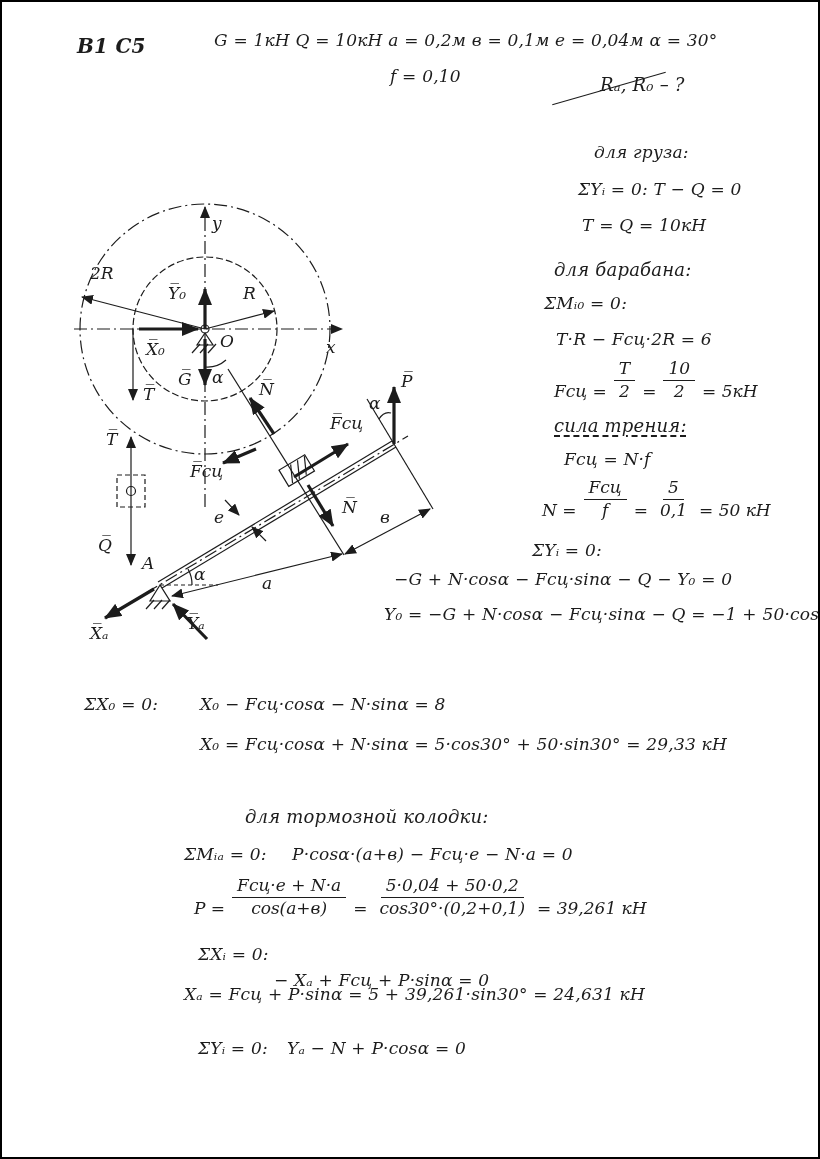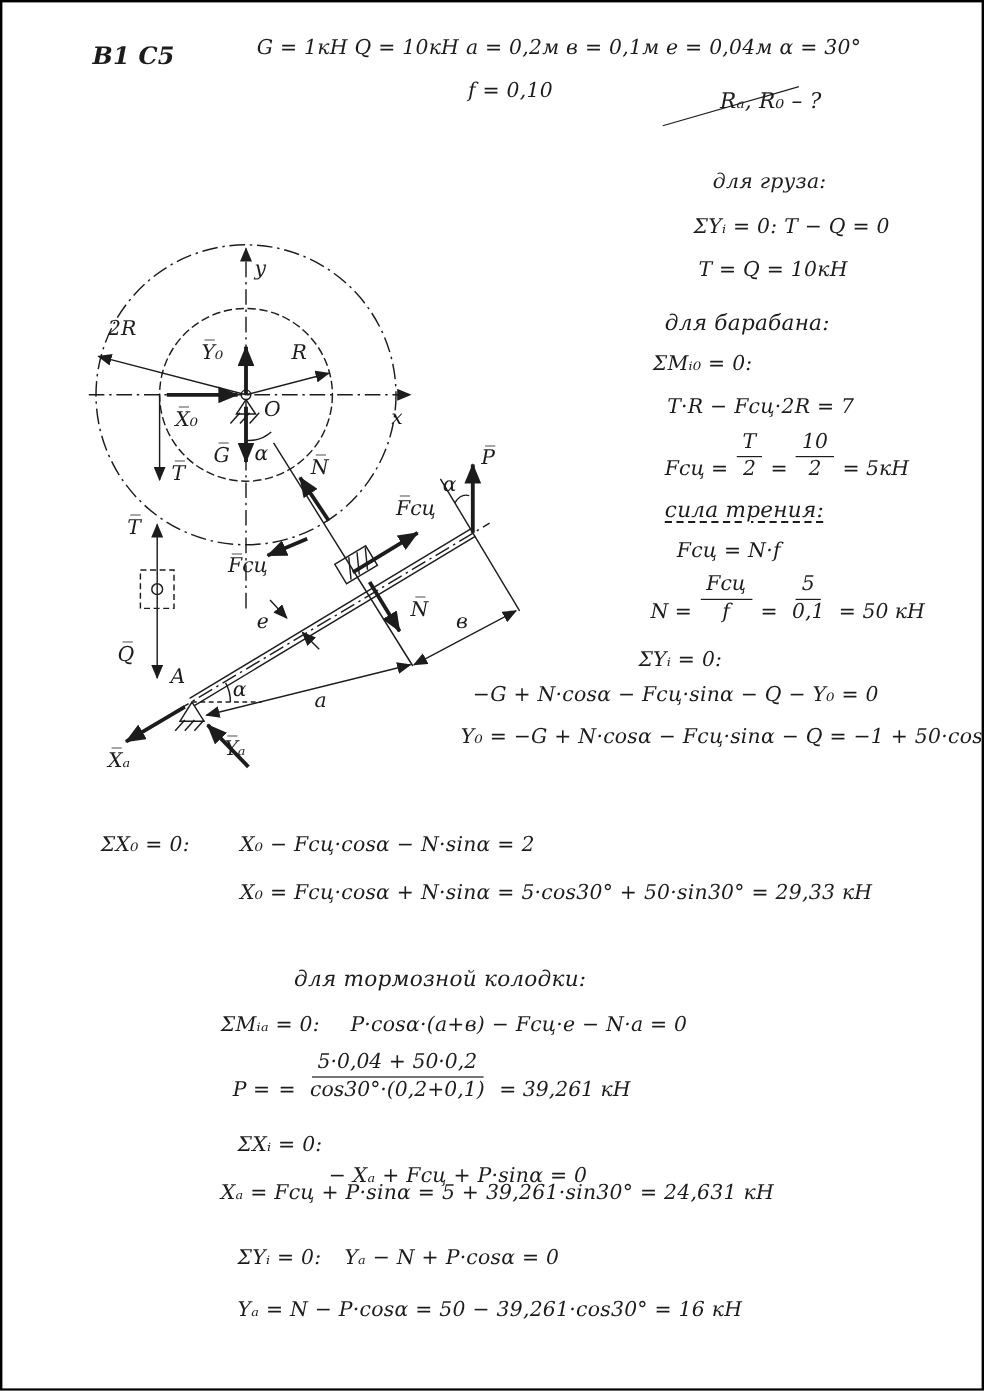--- a/index.html
+++ b/index.html
@@ -35,21 +35,21 @@
   <div class="hw head" style="left:598px;top:72px;">Rₐ, R₀ – ?</div>
 
 
 
   <div class="hw" style="left:592px;top:140px;">для груза:</div>
   <div class="hw" style="left:576px;top:177px;">ΣYᵢ = 0:  T − Q = 0</div>
   <div class="hw" style="left:580px;top:213px;">T = Q = 10кН</div>
 
   <div class="hw head" style="left:552px;top:257px;">для барабана:</div>
   <div class="hw" style="left:542px;top:291px;">ΣMᵢ₀ = 0:</div>
-  <div class="hw" style="left:554px;top:327px;">T·R − Fсц·2R = 7</div>
+  <div class="hw" style="left:554px;top:327px;">T·R − Fсц·2R = 6</div>
   <div class="fline" style="left:552px;top:357px;">
     <span>Fсц =</span>
     <span class="frac">
         <span class="num">T</span>
         <span class="den">2</span>
       </span>
     <span>=</span>
     <span class="frac">
         <span class="num">10</span>
         <span class="den">2</span>
@@ -71,41 +71,44 @@
         <span class="den">0,1</span>
       </span>
     <span>= 50 кН</span>
   </div>
 
   <div class="hw" style="left:530px;top:538px;">ΣYᵢ = 0:</div>
   <div class="hw" style="left:392px;top:567px;">−G + N·cosα − Fсц·sinα − Q − Y₀ = 0</div>
   <div class="hw" style="left:382px;top:602px;">Y₀ = −G + N·cosα − Fсц·sinα − Q = −1 + 50·cos30° −</div>
 
   <div class="hw" style="left:82px;top:692px;">ΣX₀ = 0:</div>
-  <div class="hw" style="left:198px;top:692px;">X₀ − Fсц·cosα − N·sinα = 2</div>
+  <div class="hw" style="left:198px;top:692px;">X₀ − Fсц·cosα − N·sinα = 8</div>
   <div class="hw" style="left:198px;top:732px;">X₀ = Fсц·cosα + N·sinα = 5·cos30° + 50·sin30° = 29,33 кН</div>
 
   <div class="hw head" style="left:243px;top:804px;">для тормозной колодки:</div>
   <div class="hw" style="left:182px;top:842px;">ΣMᵢₐ = 0:</div>
   <div class="hw" style="left:290px;top:842px;">P·cosα·(a+в) − Fсц·e − N·a = 0</div>
   <div class="fline" style="left:192px;top:874px;">
     <span>P =</span>
+    <span class="frac">
+        <span class="num">Fсц·e + N·a</span>
+        <span class="den">cos(a+в)</span>
+      </span>
     <span>=</span>
     <span class="frac">
         <span class="num">5·0,04 + 50·0,2</span>
         <span class="den">cos30°·(0,2+0,1)</span>
       </span>
     <span>= 39,261 кН</span>
   </div>
   <div class="hw" style="left:196px;top:942px;">ΣXᵢ = 0:</div>
   <div class="hw" style="left:272px;top:968px;">− Xₐ + Fсц + P·sinα = 0</div>
   <div class="hw" style="left:182px;top:982px;">Xₐ = Fсц + P·sinα = 5 + 39,261·sin30° = 24,631 кН</div>
   <div class="hw" style="left:196px;top:1036px;">ΣYᵢ = 0:</div>
   <div class="hw" style="left:285px;top:1036px;">Yₐ − N + P·cosα = 0</div>
-  <div class="hw" style="left:196px;top:1080px;">Yₐ = N − P·cosα = 50 − 39,261·cos30° = 16 кН</div>
 
   <svg style="position:absolute;left:40px;top:185px;" width="445" height="480" viewBox="0 0 445 480">
     <defs>
       <marker id="arr" markerUnits="userSpaceOnUse" markerWidth="12" markerHeight="10" refX="11" refY="5" orient="auto-start-reverse">
         <path d="M0,0 L12,5 L0,10 z" fill="#1c1c1c"></path>
       </marker>
       <marker id="arrB" markerUnits="userSpaceOnUse" markerWidth="17" markerHeight="14" refX="16" refY="7" orient="auto-start-reverse">
         <path d="M0,0 L17,7 L0,14 z" fill="#1c1c1c"></path>
       </marker>
     </defs>

